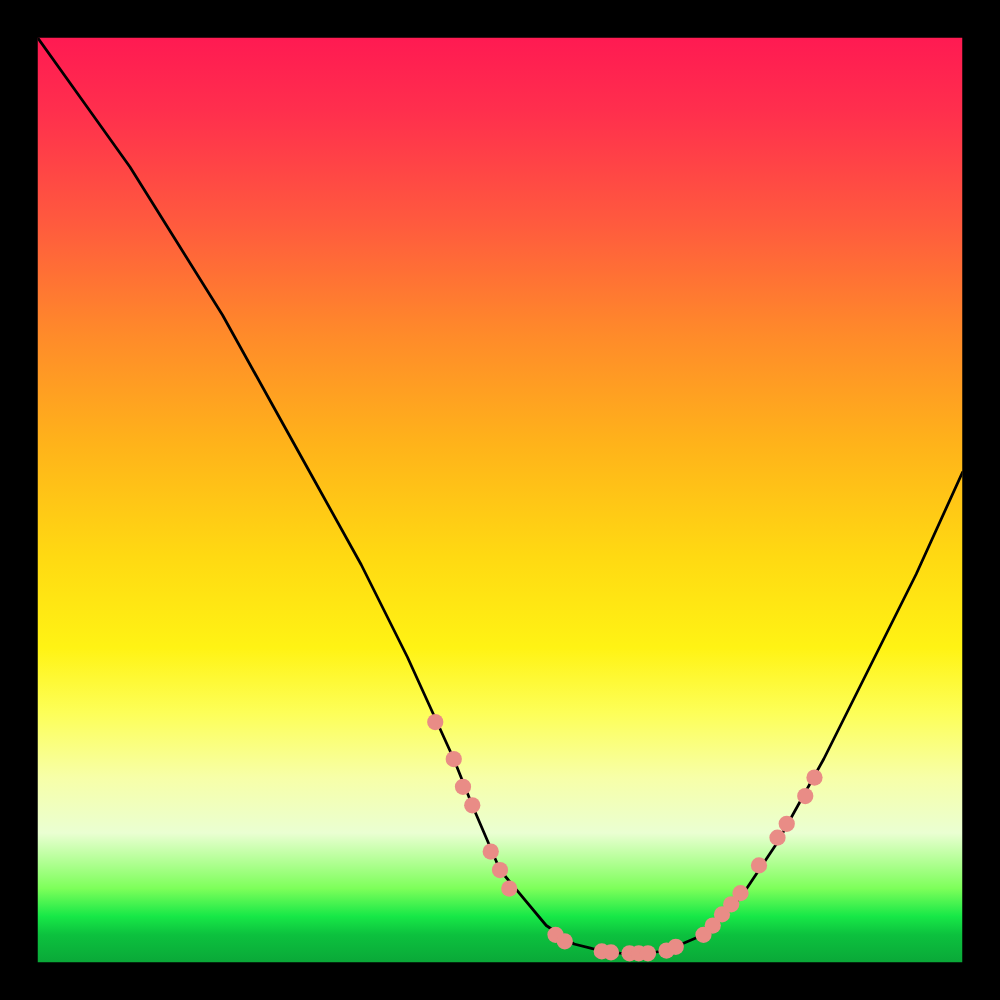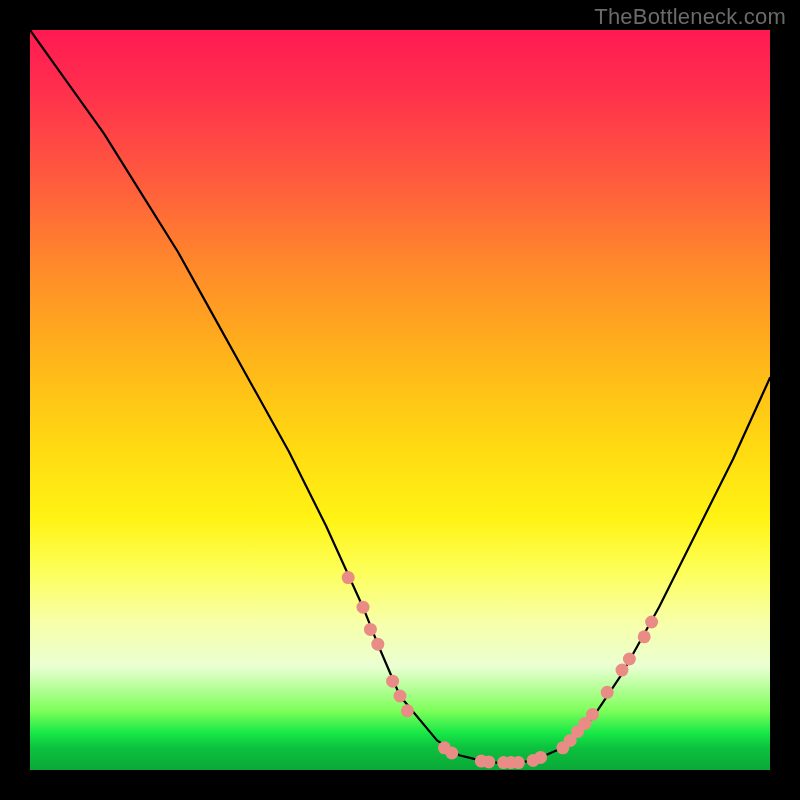--- a/index.html
+++ b/index.html
@@ -65,21 +65,20 @@
     left: 0; top: 0;
     width: 740px;
     height: 740px;
     overflow: visible;
   }
 </style>
 </head>
 <body>
 
 <div class="frame">
-  <div class="watermark">TheBottleneck.com</div>
 
   <div class="plot">
     <div class="gradient"></div>
     <svg class="curve" viewBox="0 0 740 740" preserveAspectRatio="none">
       <path id="curve-path" fill="none" stroke="#000000" stroke-width="2.2" stroke-linecap="round" stroke-linejoin="round" d="M0.0 0.0 L37.0 51.8 L74.0 103.6 L111.0 162.8 L148.0 222.0 L185.0 288.6 L222.0 355.2 L259.0 421.8 L296.0 495.8 L333.0 577.2 L347.8 614.2 L370.0 666.0 L407.0 710.4 L429.2 725.2 L444.0 728.9 L466.2 732.6 L488.4 732.6 L503.2 730.4 L532.8 717.8 L562.4 688.2 L592.0 643.8 L629.0 577.2 L666.0 503.2 L703.0 429.2 L740.0 347.8 "></path>
       <g id="markers">
           <circle cx="318.2" cy="547.6" r="6.5" fill="#e98c86"></circle>
           <circle cx="333.0" cy="577.2" r="6.5" fill="#e98c86"></circle>
           <circle cx="340.4" cy="599.4" r="6.5" fill="#e98c86"></circle>
           <circle cx="347.8" cy="614.2" r="6.5" fill="#e98c86"></circle>

